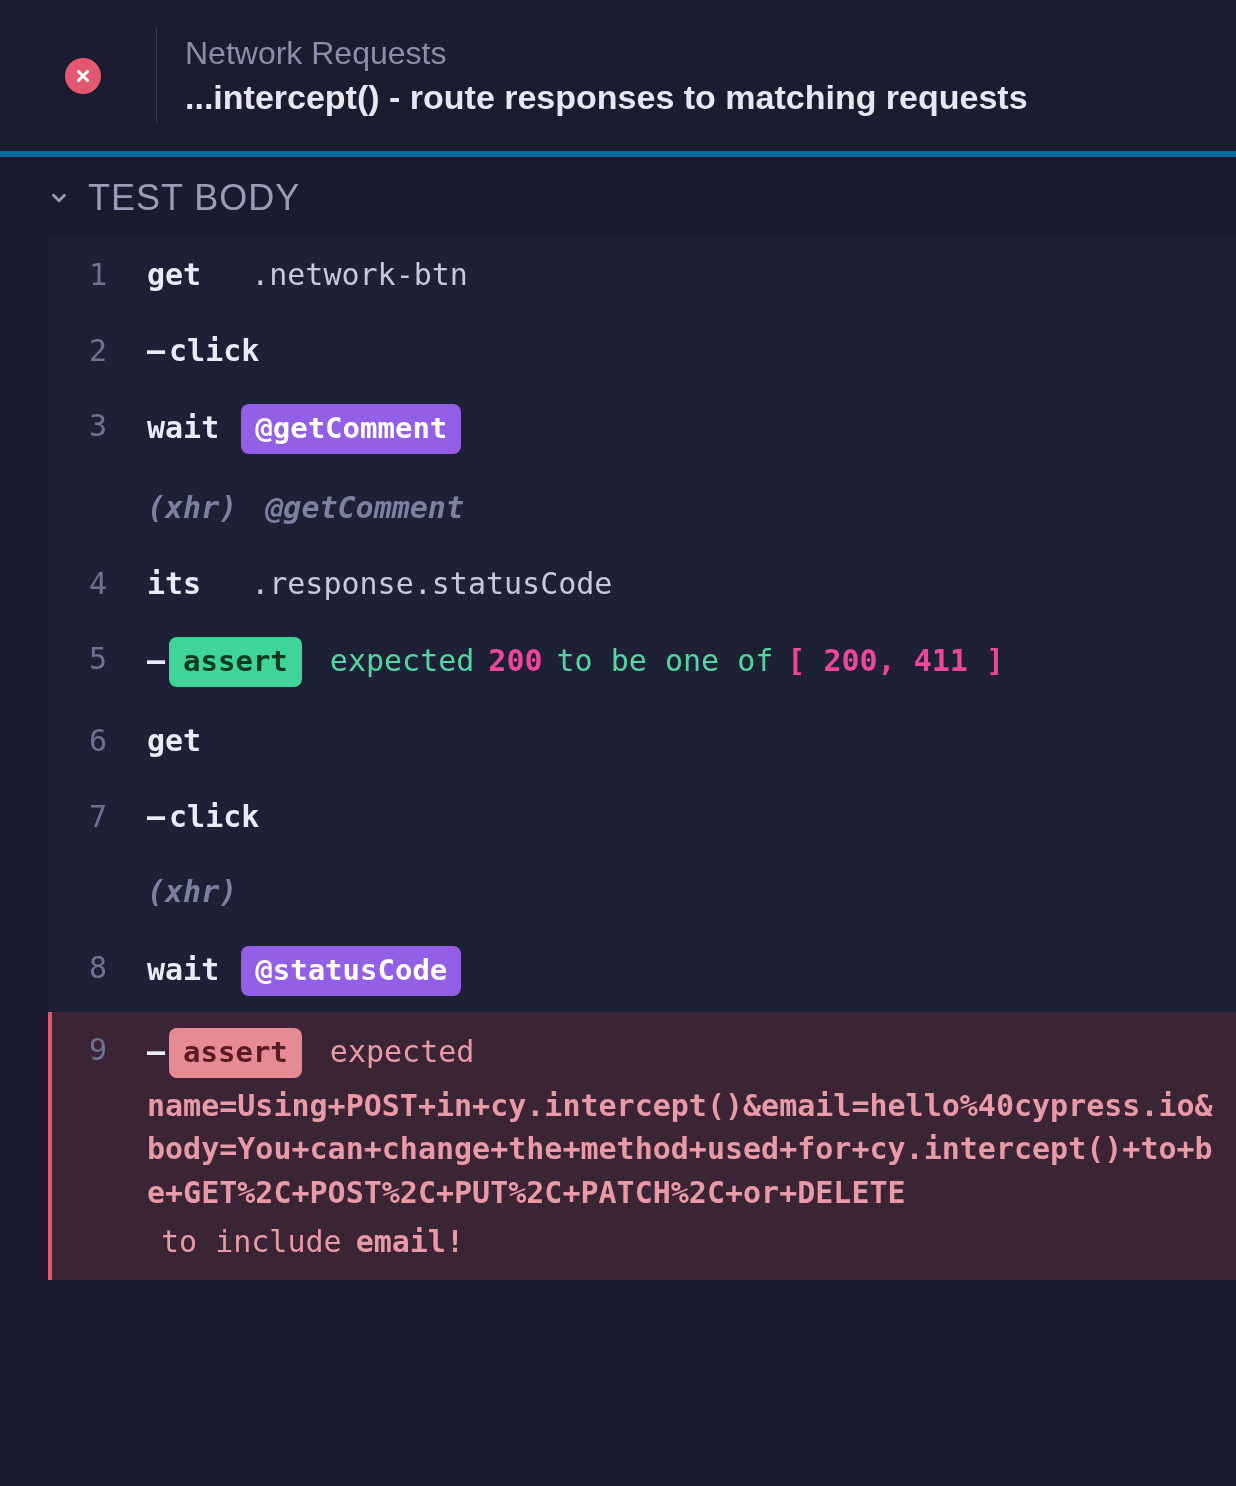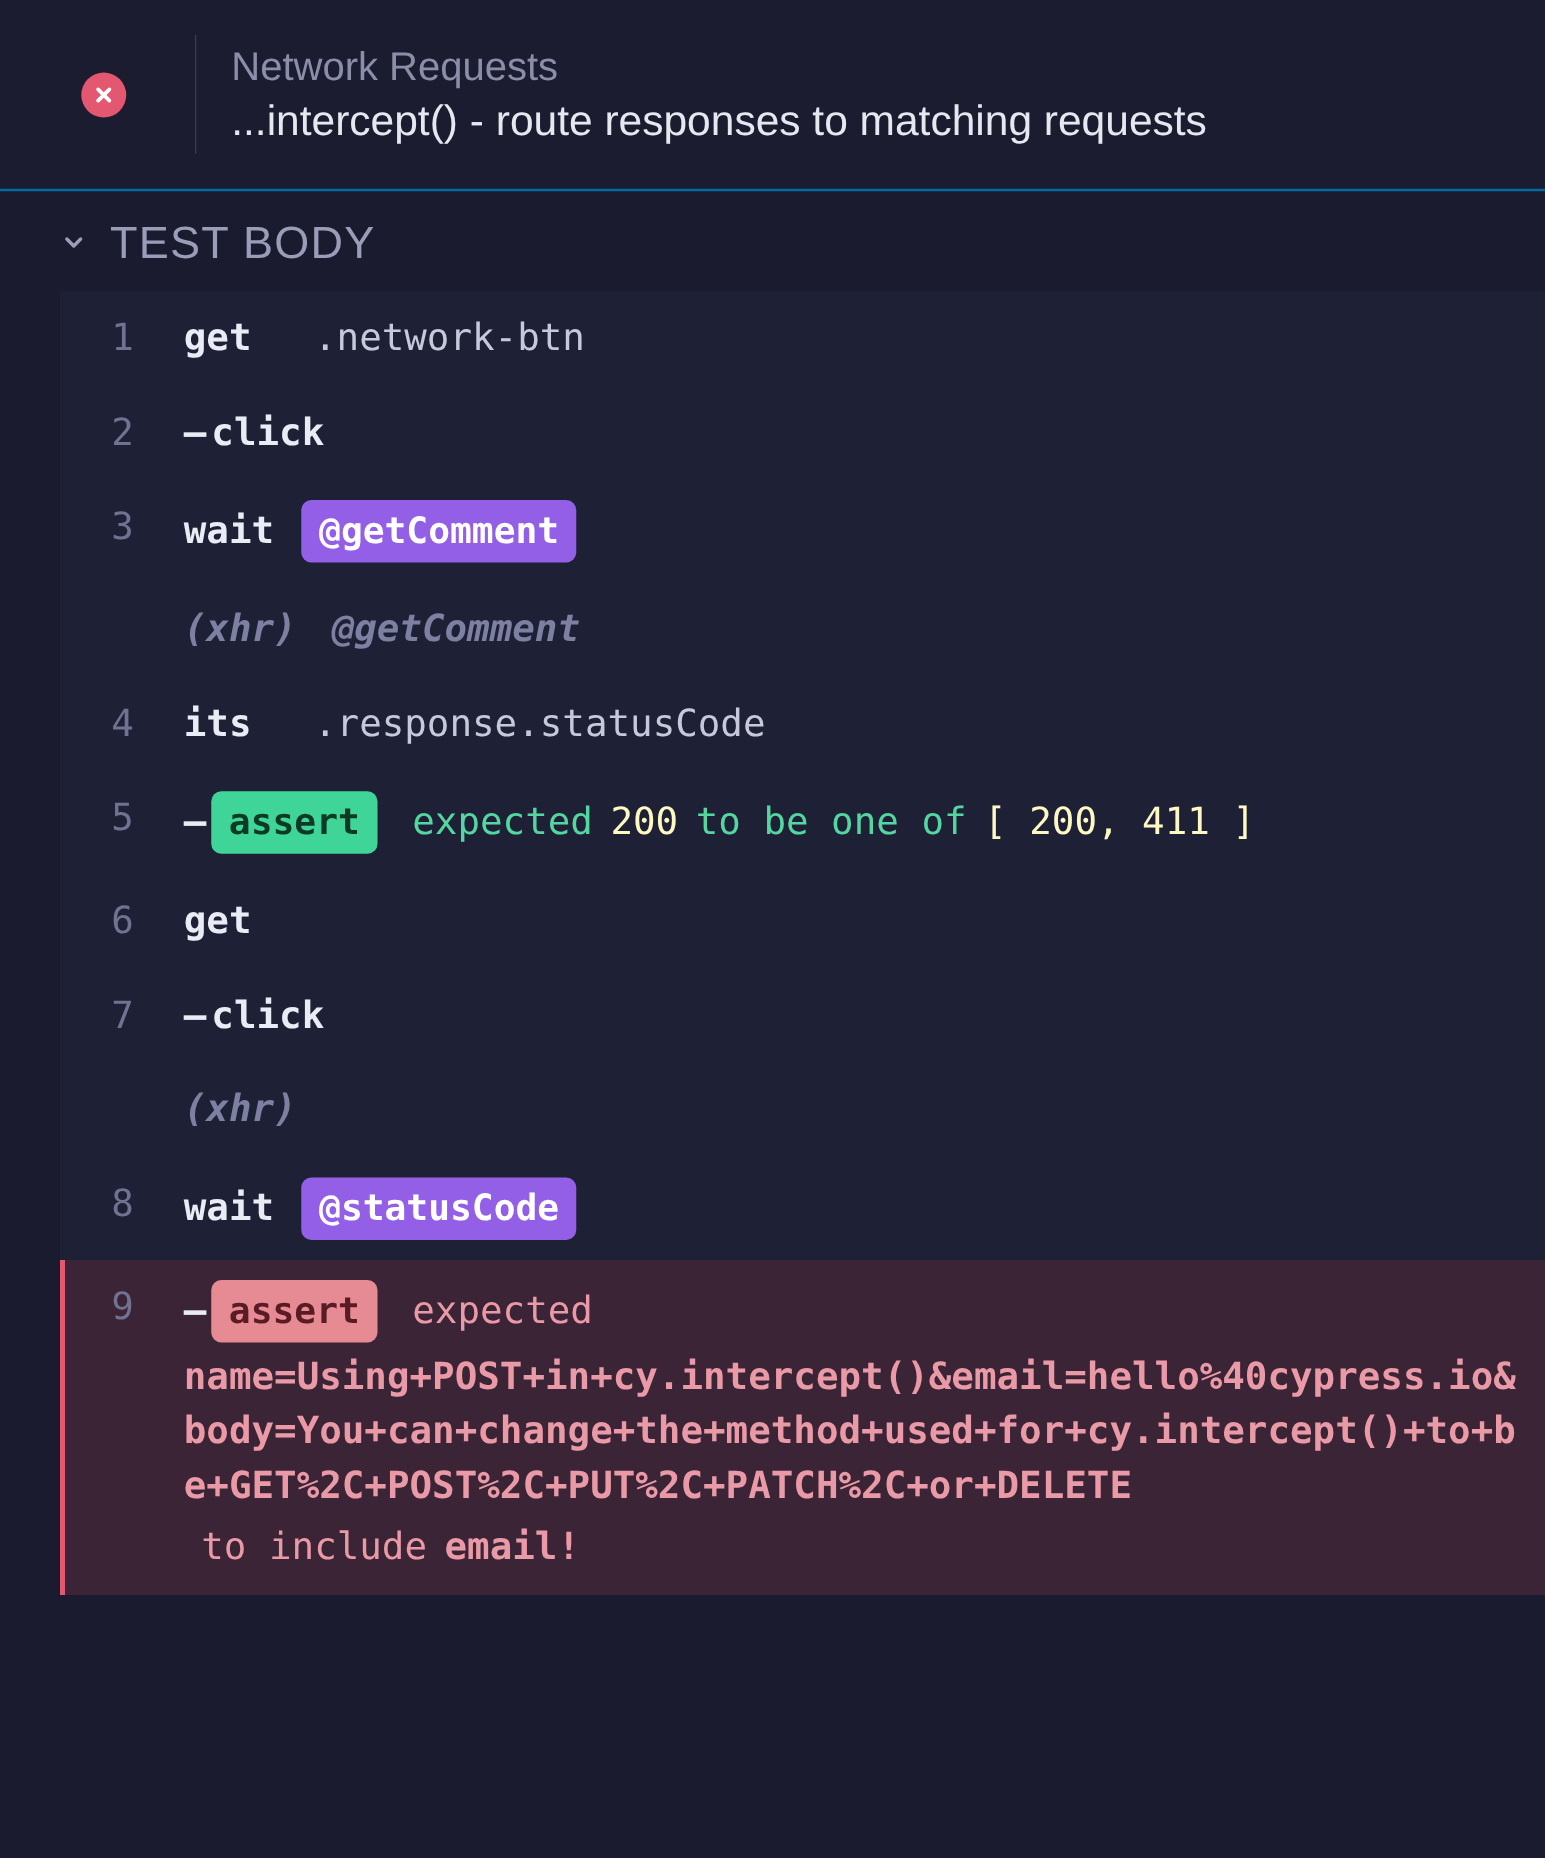--- a/index.html
+++ b/index.html
@@ -8,21 +8,21 @@
     color: #d0d2e0;
     font-family: -apple-system, BlinkMacSystemFont, "Segoe UI", sans-serif;
     width: 1236px;
     height: 1486px;
     overflow: hidden;
   }
   .header {
     display: flex;
     align-items: center;
     padding: 28px 0 28px 65px;
-    border-bottom: 2px solid #0369a1;
+    border-bottom: 6px solid #0369a1;
     background: #1b1c30;
   }
   .status-icon {
     width: 36px;
     height: 36px;
     background: #e45770;
     border-radius: 50%;
     display: flex;
     align-items: center;
     justify-content: center;
@@ -30,21 +30,21 @@
   }
   .status-icon svg { width: 18px; height: 18px; }
   .divider {
     width: 1px;
     height: 95px;
     background: #3a3c55;
     margin: 0 28px 0 55px;
   }
   .titles { display: flex; flex-direction: column; gap: 6px; }
   .suite-name { font-size: 32px; color: #8b8ea8; font-weight: 400; }
-  .test-name { font-size: 34px; color: #e6e8f0; font-weight: 400; }
+  .test-name { font-size: 34px; color: #e6e8f0; font-weight: 700; }
   .section-header {
     display: flex;
     align-items: center;
     gap: 18px;
     padding: 20px 0 18px 48px;
     color: #9a9db8;
     font-size: 36px;
     letter-spacing: 1px;
     font-weight: 400;
   }
@@ -92,21 +92,21 @@
     padding: 3px 14px 5px;
     border-radius: 8px;
     font-weight: 700;
     font-size: 29px;
   }
   .badge-alias { background: #925fe6; color: #fff; }
   .badge-assert-pass { background: #3fd598; color: #0c3a25; }
   .badge-assert-fail { background: #e68b94; color: #5a1c24; }
   .muted-italic { color: #7d80a0; font-style: italic; font-weight: 700; }
   .assert-text { color: #54d6a1; font-weight: 400; }
-  .assert-strong { color: #fef9c3; font-weight: 400; }
+  .assert-strong { color: #ec4899; font-weight: 700; }
   .err-text { color: #e99aa6; font-weight: 400; }
   .err-strong { color: #e99aa6; font-weight: 700; }
   .sp { display:inline-block; width: 14px; }
 </style>
 </head>
 <body>
 
 <div class="header">
   <div class="status-icon">
     <svg viewBox="0 0 24 24" fill="none" stroke="#fff" stroke-width="4" stroke-linecap="round">

